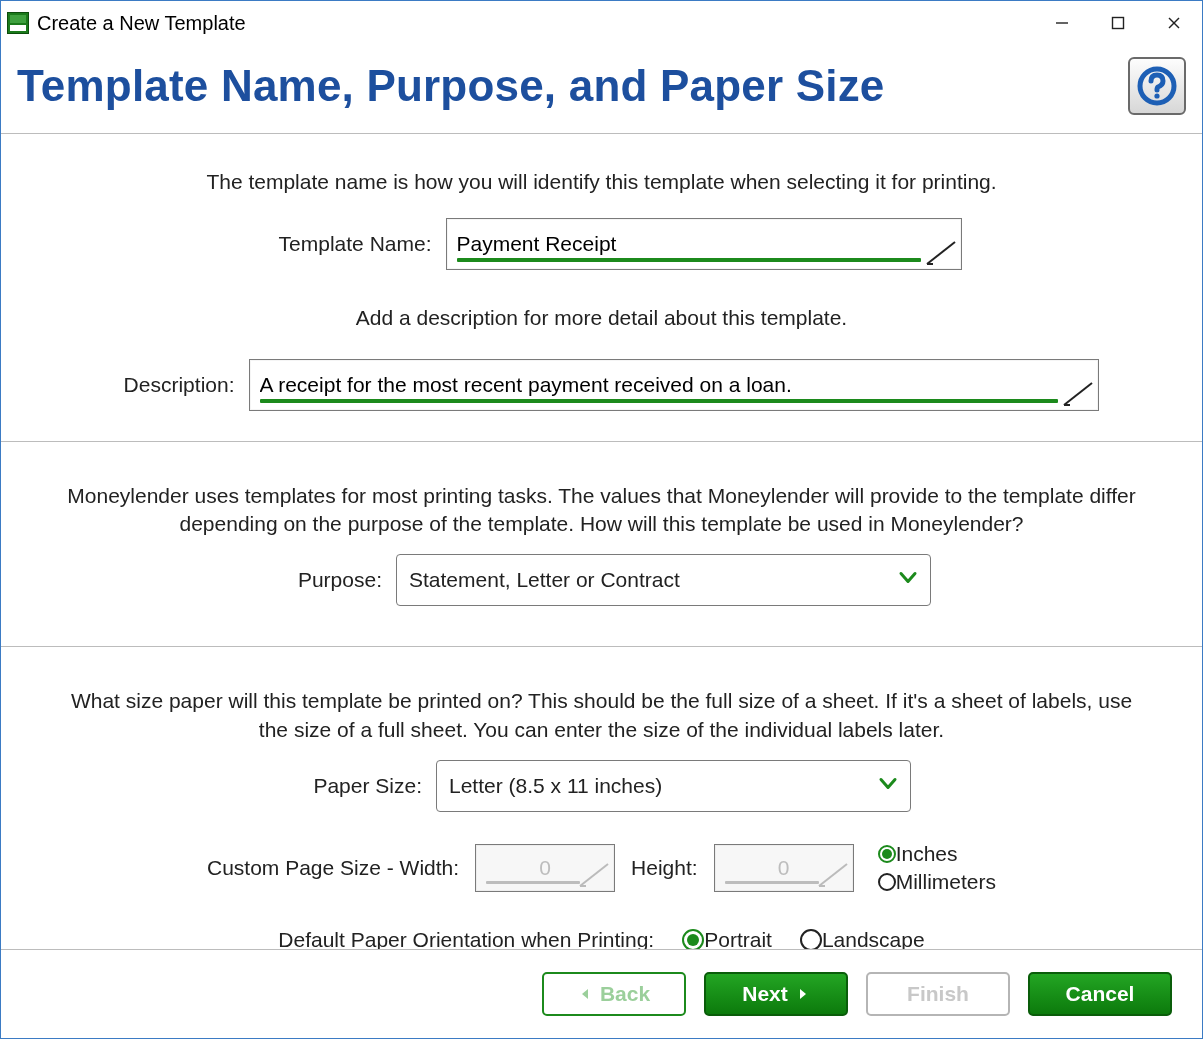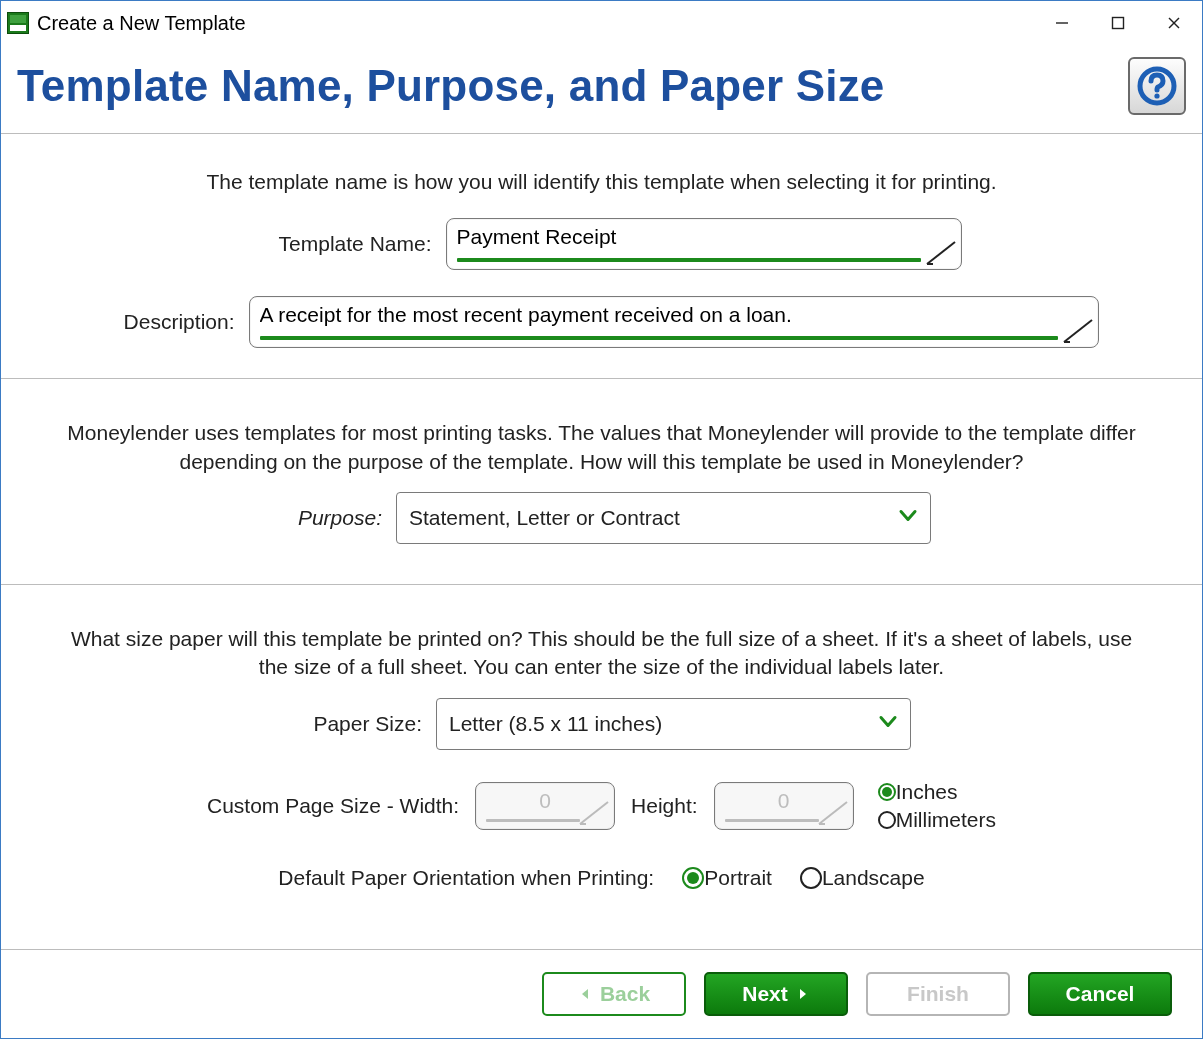--- a/index.html
+++ b/index.html
@@ -56,22 +56,22 @@
   }
   .help-btn svg { width:40px; height:40px; }
 
   
   .section { padding: 30px 16px 30px 16px; border-bottom:1px solid #bcbcbc; }
   .desc   { text-align:center; font-size:21px; margin: 0 auto 16px auto; max-width: 1080px; line-height:1.35; }
   .row    { display:flex; align-items:center; justify-content:center; gap:14px; margin-top:10px; }
   .label  { font-size:21px; text-align:right; }
   .field {
     position:relative; background:#fff;
-    border:1px solid #7a7a7a; border-radius:8px;
-    display:flex; align-items:flex-start;
+    border:1px solid #7a7a7a; border-radius:0;
+    display:flex; align-items:center;
     height:52px;
     box-shadow: inset 0 0 0 1px rgba(0,0,0,0.04);
   }
   .field.small { height:48px; }
   .field input {
     border:none; outline:none; font-size:21px; padding: 6px 10px;
     width:100%; background:transparent;
     font-family:inherit;
   }
   .underline {
@@ -182,39 +182,40 @@
       <input value="Payment Receipt" style="">
       <div class="underline"></div>
       <div class="pen-corner">
         <svg viewBox="0 0 34 30">
             <path d="M2 27 L30 5" stroke="#222" stroke-width="2"></path>
             <path d="M2 27 L8 27" stroke="#222" stroke-width="2"></path>
           </svg>
       </div>
     </div>
   </div>
+  <p class="desc" style="margin-top:34px;">Add a description for more detail about this template.</p>
   <div class="row" style="margin-top:26px;">
     <span class="label" style="width:130px;">Description:</span>
     <div class="field" style="width:850px;">
       <input value="A receipt for the most recent payment received on a loan." style="">
       <div class="underline"></div>
       <div class="pen-corner">
         <svg viewBox="0 0 34 30">
             <path d="M2 27 L30 5" stroke="#222" stroke-width="2"></path>
             <path d="M2 27 L8 27" stroke="#222" stroke-width="2"></path>
           </svg>
       </div>
     </div>
   </div>
 </div>
 
 <div class="section mid">
   <p class="desc">Moneylender uses templates for most printing tasks. The values that Moneylender will provide to the template differ depending on the purpose of the template. How will this template be used in Moneylender?</p>
   <div class="row" style="margin-top:10px;">
-    <span class="label" style="width:110px;font-style:italic;">Purpose:</span>
+    <span class="label" style="width:110px;">Purpose:</span>
     <div class="select" style="width:535px;">
       <span>Statement, Letter or Contract</span>
       <span class="chevron">
         <svg viewBox="0 0 20 20">
             <path d="M3 6 L10 14 L17 6" fill="none" stroke="#1c8a1c" stroke-width="3" stroke-linecap="round" stroke-linejoin="round"></path>
           </svg>
       </span>
     </div>
   </div>
 </div>

